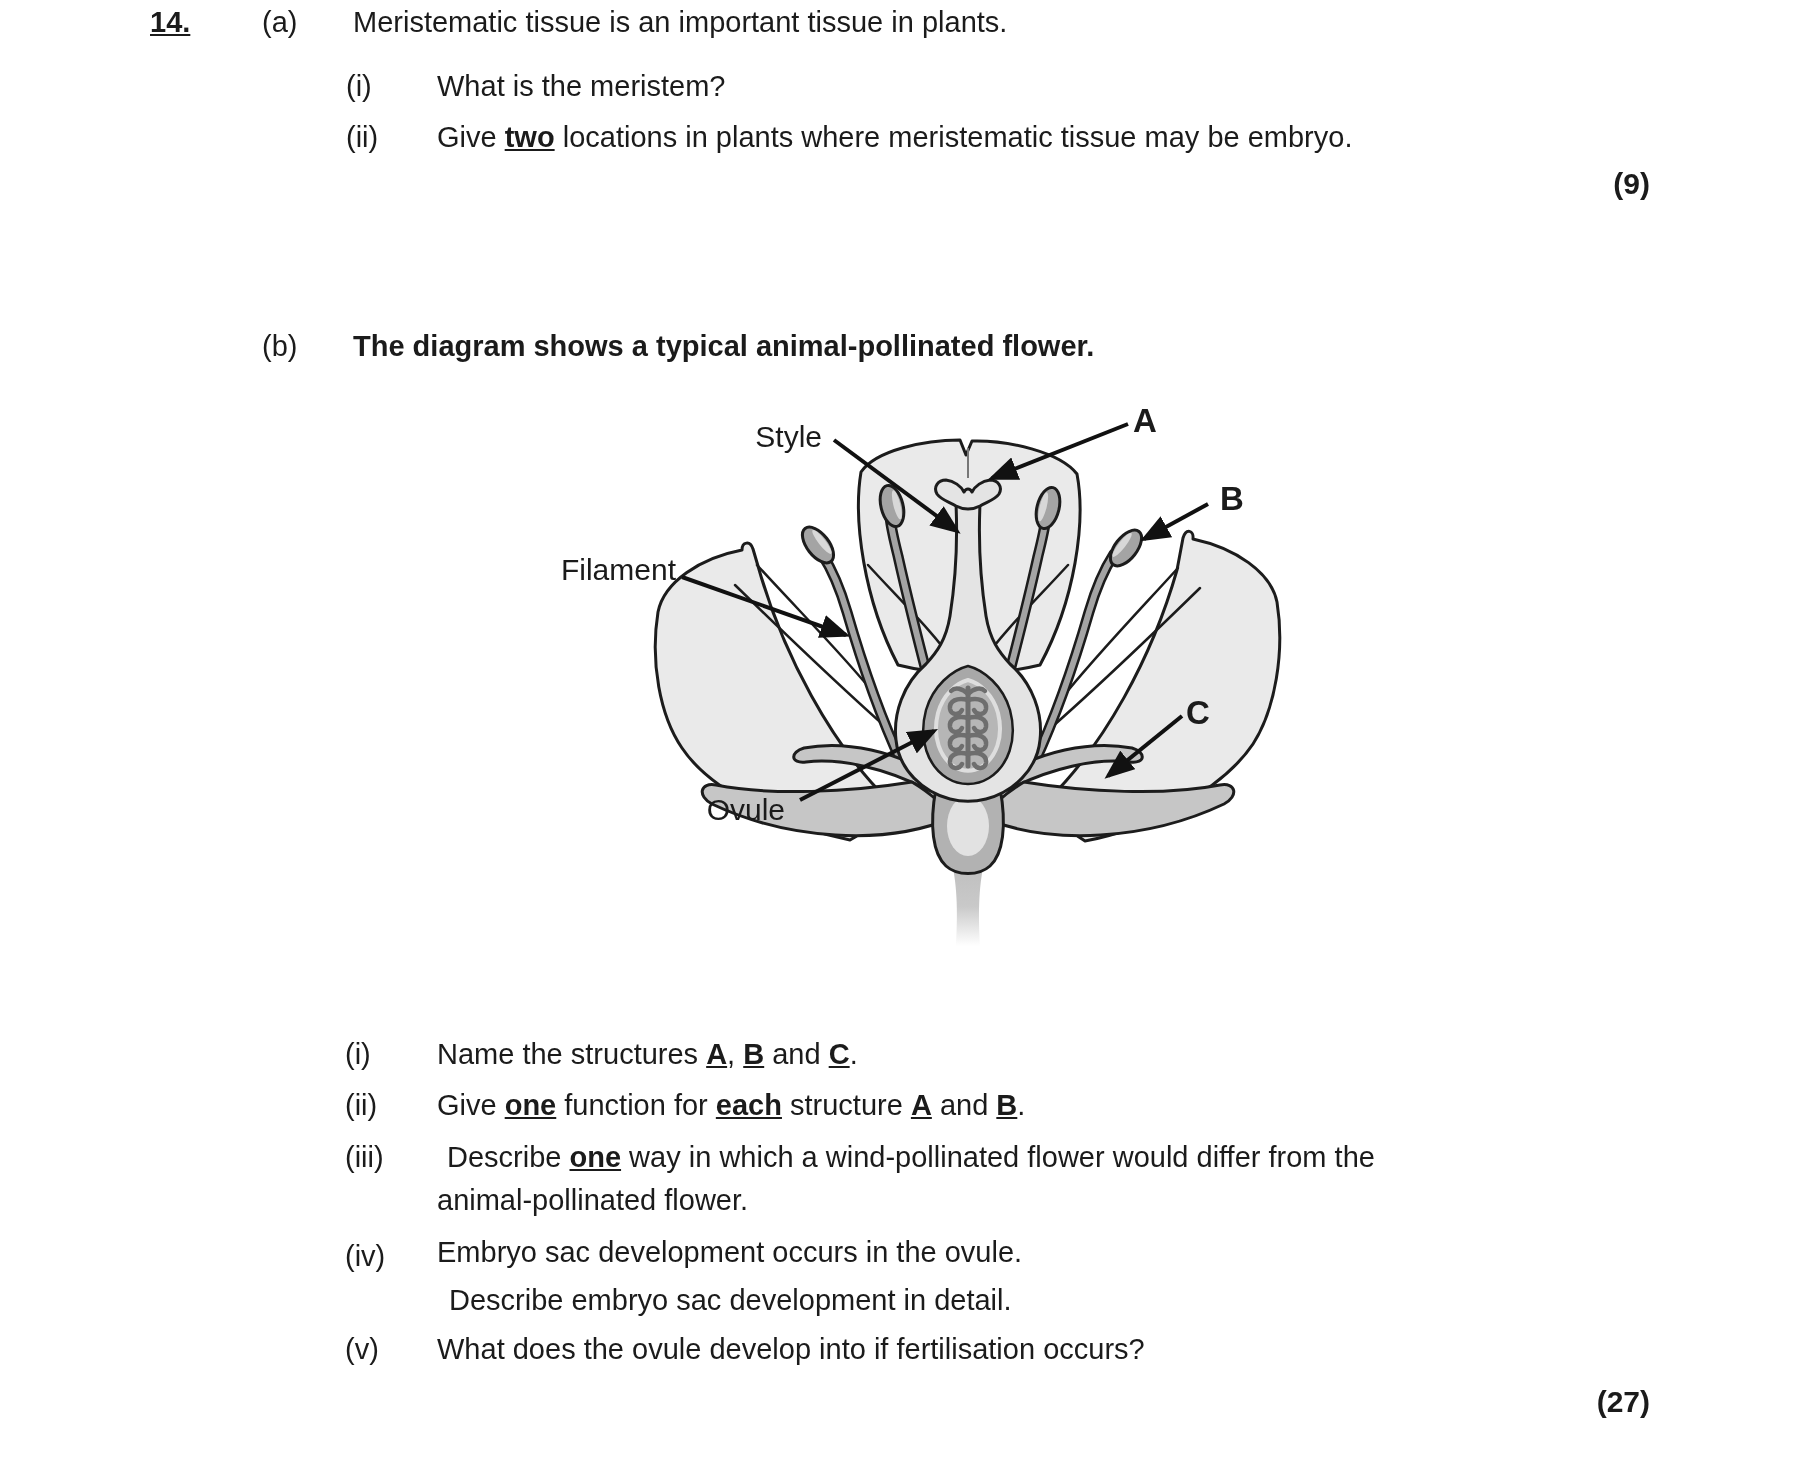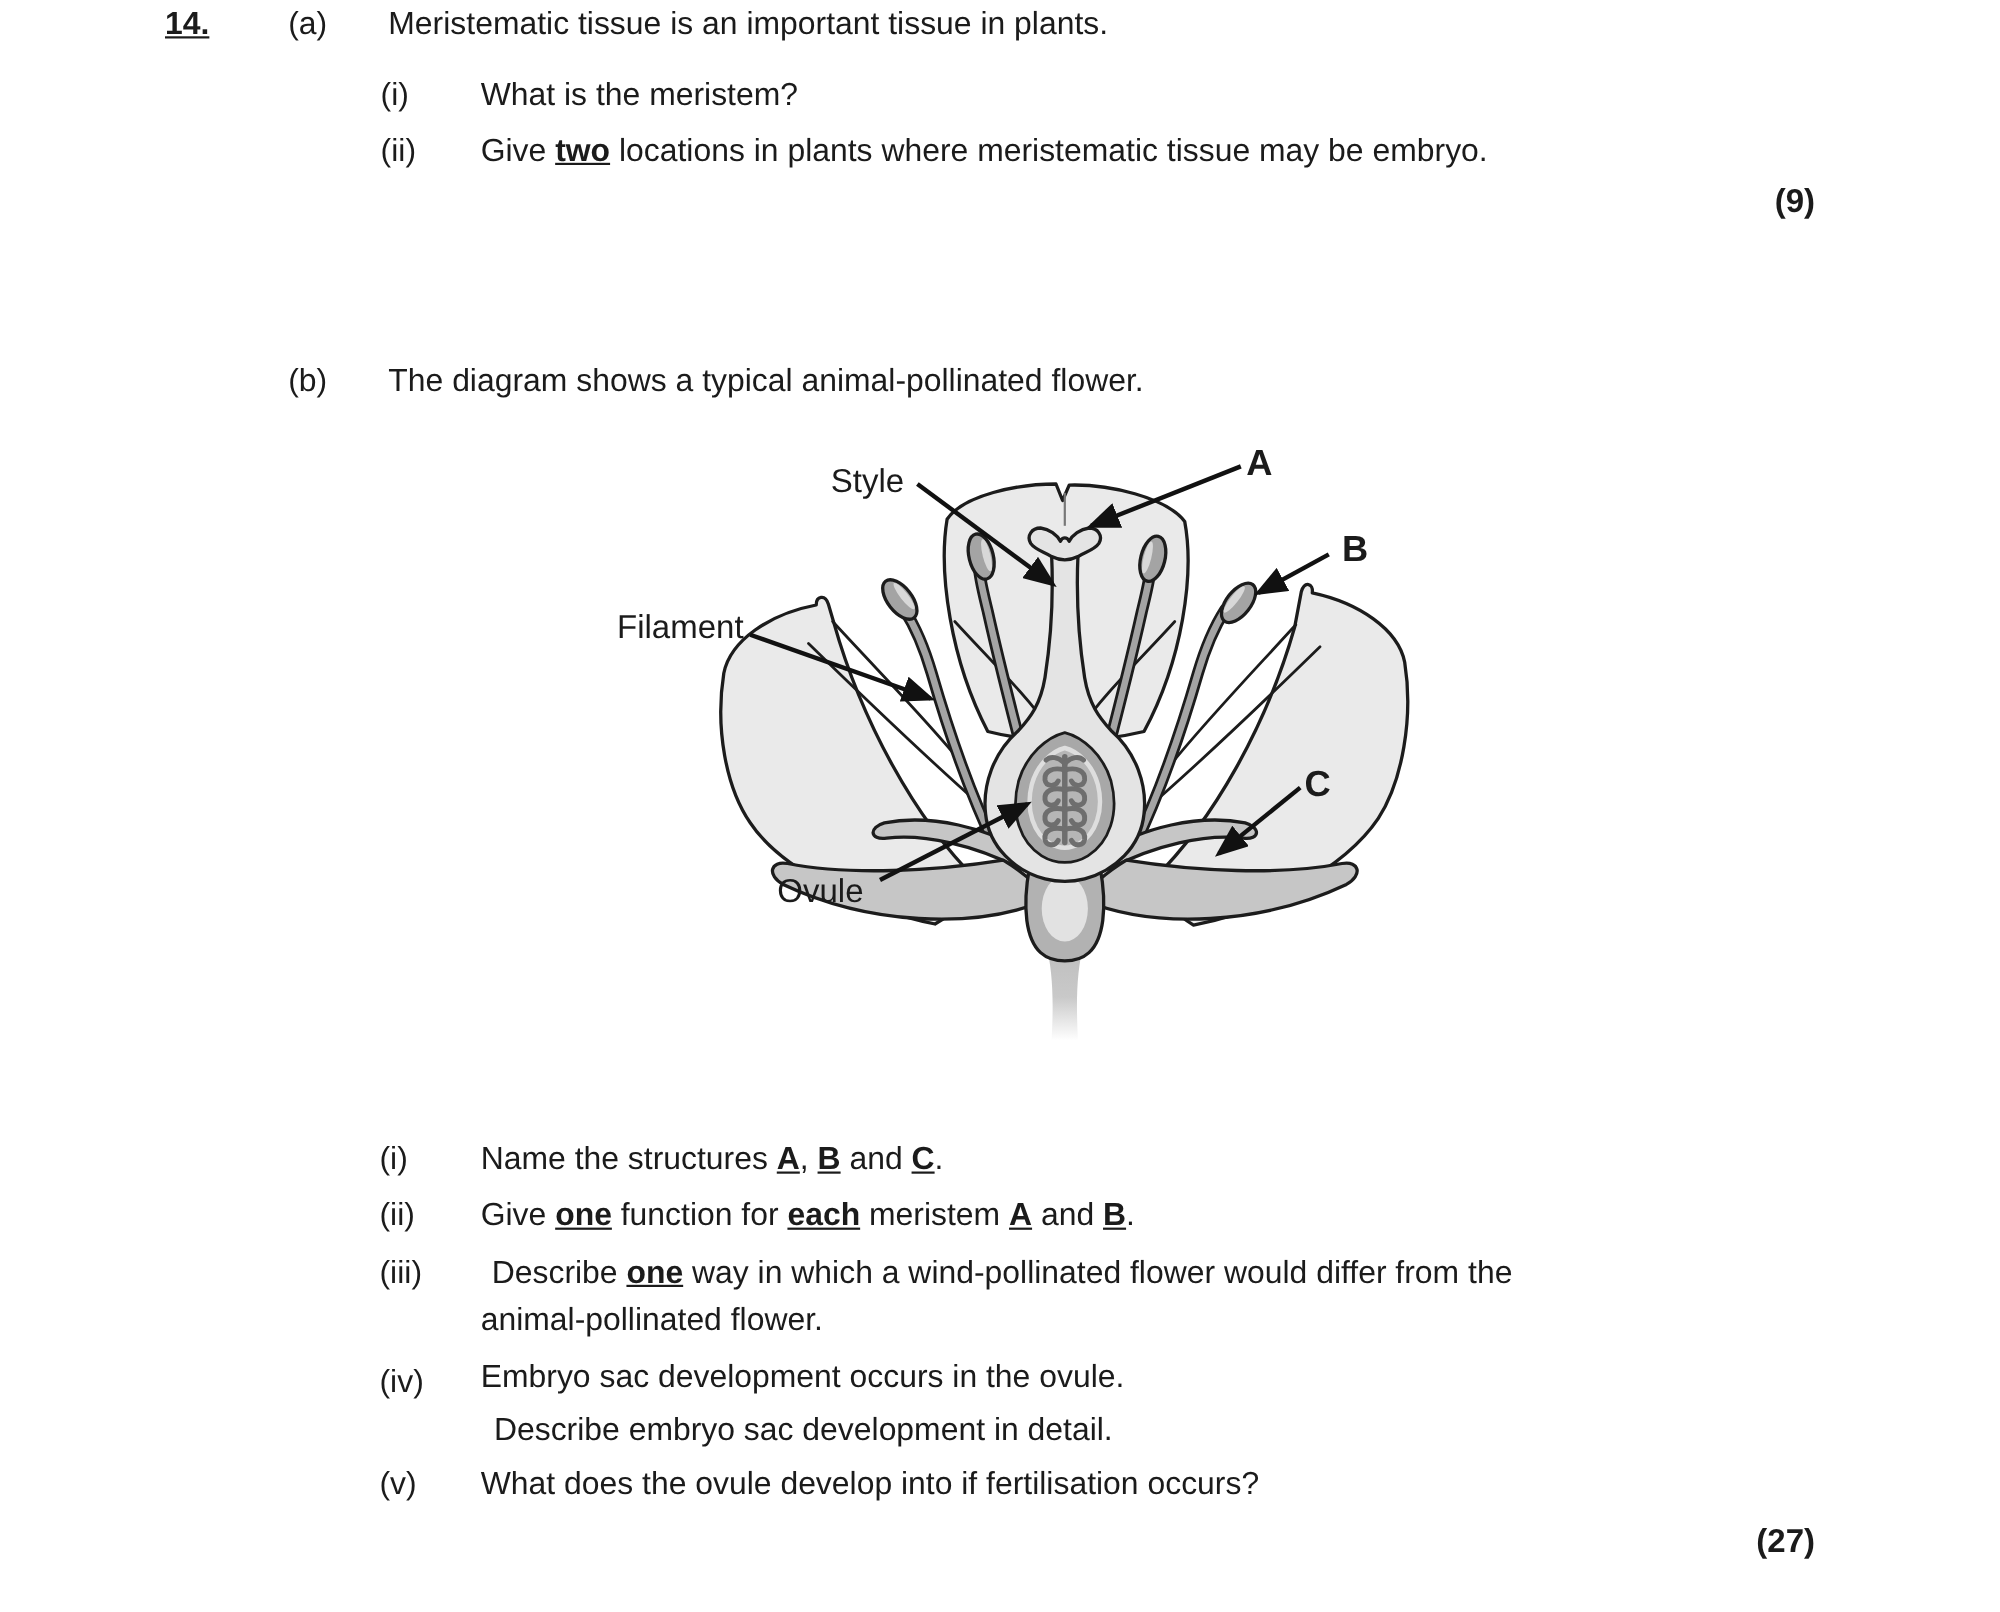--- a/index.html
+++ b/index.html
@@ -44,21 +44,21 @@
 
   <div class="row" style="left:346px; top:68px;">(i)</div>
   <div class="row" style="left:437px; top:68px;">What is the meristem?</div>
 
   <div class="row" style="left:346px; top:119px;">(ii)</div>
   <div class="row" style="left:437px; top:119px;"><span>Give </span><span class="b">two</span><span> locations in plants where meristematic tissue may be embryo.</span></div>
 
   <div class="marks" style="left:1400px; top:167px;">(9)</div>
 
   <div class="row" style="left:262px; top:328px;">(b)</div>
-  <div class="row" style="left:353px; top:328px;">The diagram shows a typical animal-pollinated flower.</div>
+  <div class="row" style="left:353px; top:328px;font-weight:bold;">The diagram shows a typical animal-pollinated flower.</div>
 
   <svg style="position:absolute; left:530px; top:390px;" width="770" height="575" viewBox="530 390 770 575" xmlns="http://www.w3.org/2000/svg">
     <defs>
       <marker id="ah" viewBox="0 0 10 8" refX="8.5" refY="4" markerWidth="7.5" markerHeight="6" orient="auto-start-reverse">
         <path d="M0 0 L10 4 L0 8 Z" fill="#111111"></path>
       </marker>
       <linearGradient id="stemg" x1="0" y1="0" x2="0" y2="1">
         <stop offset="0" stop-color="#bdbdbd"></stop>
         <stop offset="0.55" stop-color="#c9c9c9"></stop>
         <stop offset="1" stop-color="#ffffff"></stop>
@@ -144,21 +144,21 @@
     <text class="diag-label" x="785" y="820" text-anchor="end">Ovule</text>
     <text class="diag-letter" x="1133" y="432">A</text>
     <text class="diag-letter" x="1220" y="510">B</text>
     <text class="diag-letter" x="1186" y="724">C</text>
   </svg>
 
   <div class="row" style="left:345px; top:1036px;">(i)</div>
   <div class="row" style="left:437px; top:1036px;"><span>Name the structures </span><span class="b">A</span><span>, </span><span class="b">B</span><span> and </span><span class="b">C</span><span>.</span></div>
 
   <div class="row" style="left:345px; top:1087px;">(ii)</div>
-  <div class="row" style="left:437px; top:1087px;"><span>Give </span><span class="b">one</span><span> function for </span><span class="b">each</span><span> meristem </span><span class="b">A</span><span> and </span><span class="b">B</span><span>.</span></div>
+  <div class="row" style="left:437px; top:1087px;"><span>Give </span><span class="b">one</span><span> function for </span><span class="b">each</span><span> structure </span><span class="b">A</span><span> and </span><span class="b">B</span><span>.</span></div>
 
   <div class="row" style="left:345px; top:1139px;">(iii)</div>
   <div class="row" style="left:447px; top:1139px;"><span>Describe </span><span class="b">one</span><span> way in which a wind-pollinated flower would differ from the</span></div>
   <div class="row" style="left:437px; top:1182px;">animal-pollinated flower.</div>
 
   <div class="row" style="left:345px; top:1238px;">(iv)</div>
   <div class="row" style="left:437px; top:1234px;">Embryo sac development occurs in the ovule.</div>
   <div class="row" style="left:449px; top:1282px;">Describe embryo sac development in detail.</div>
 
   <div class="row" style="left:345px; top:1331px;">(v)</div>

